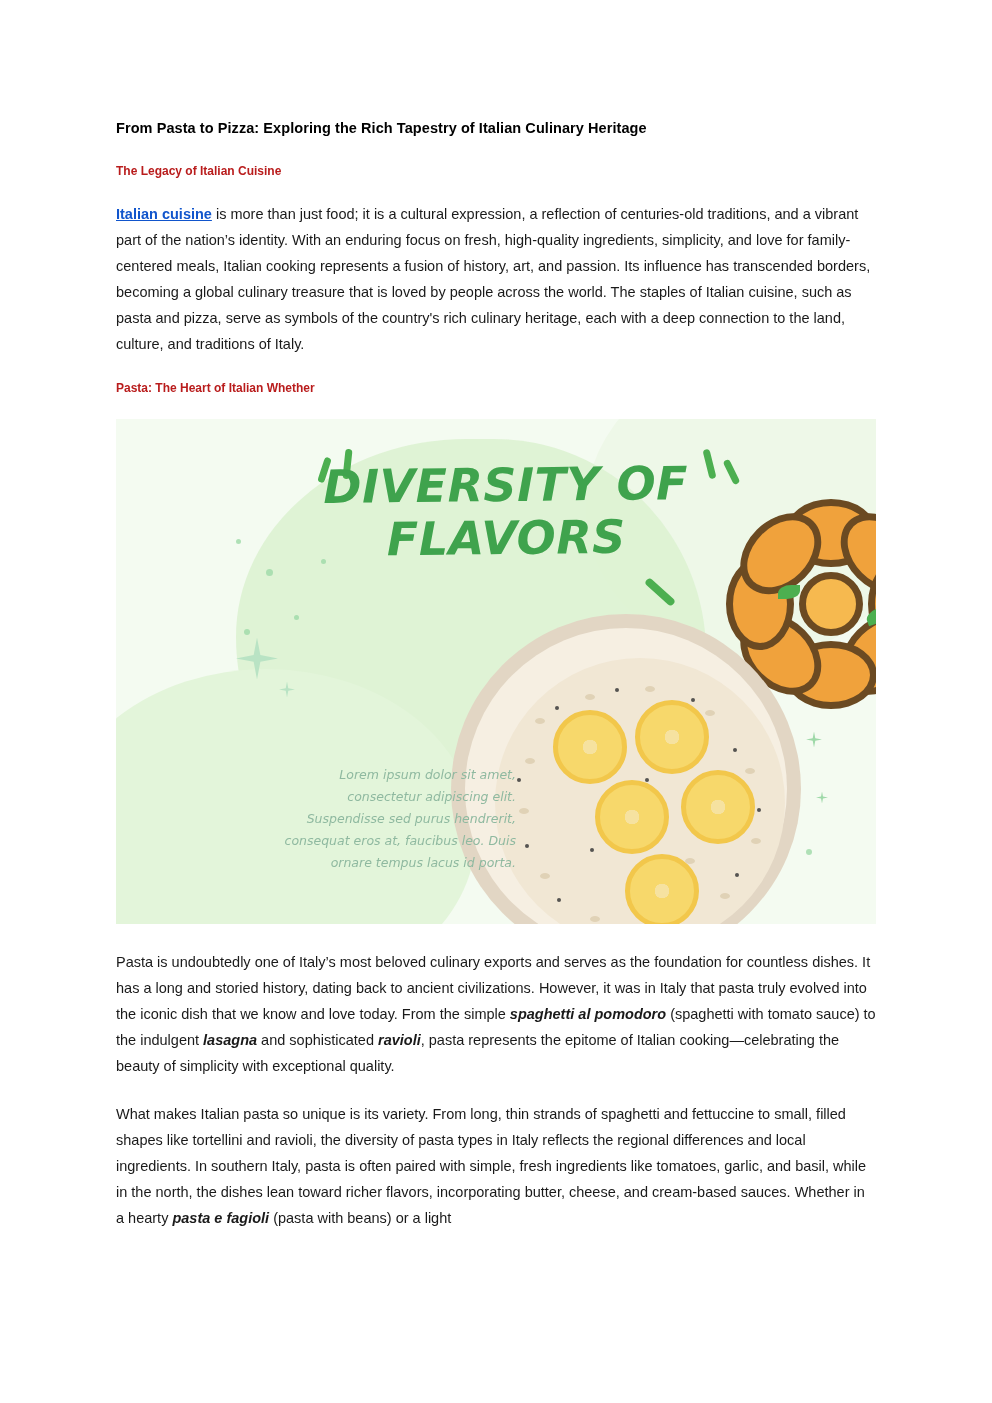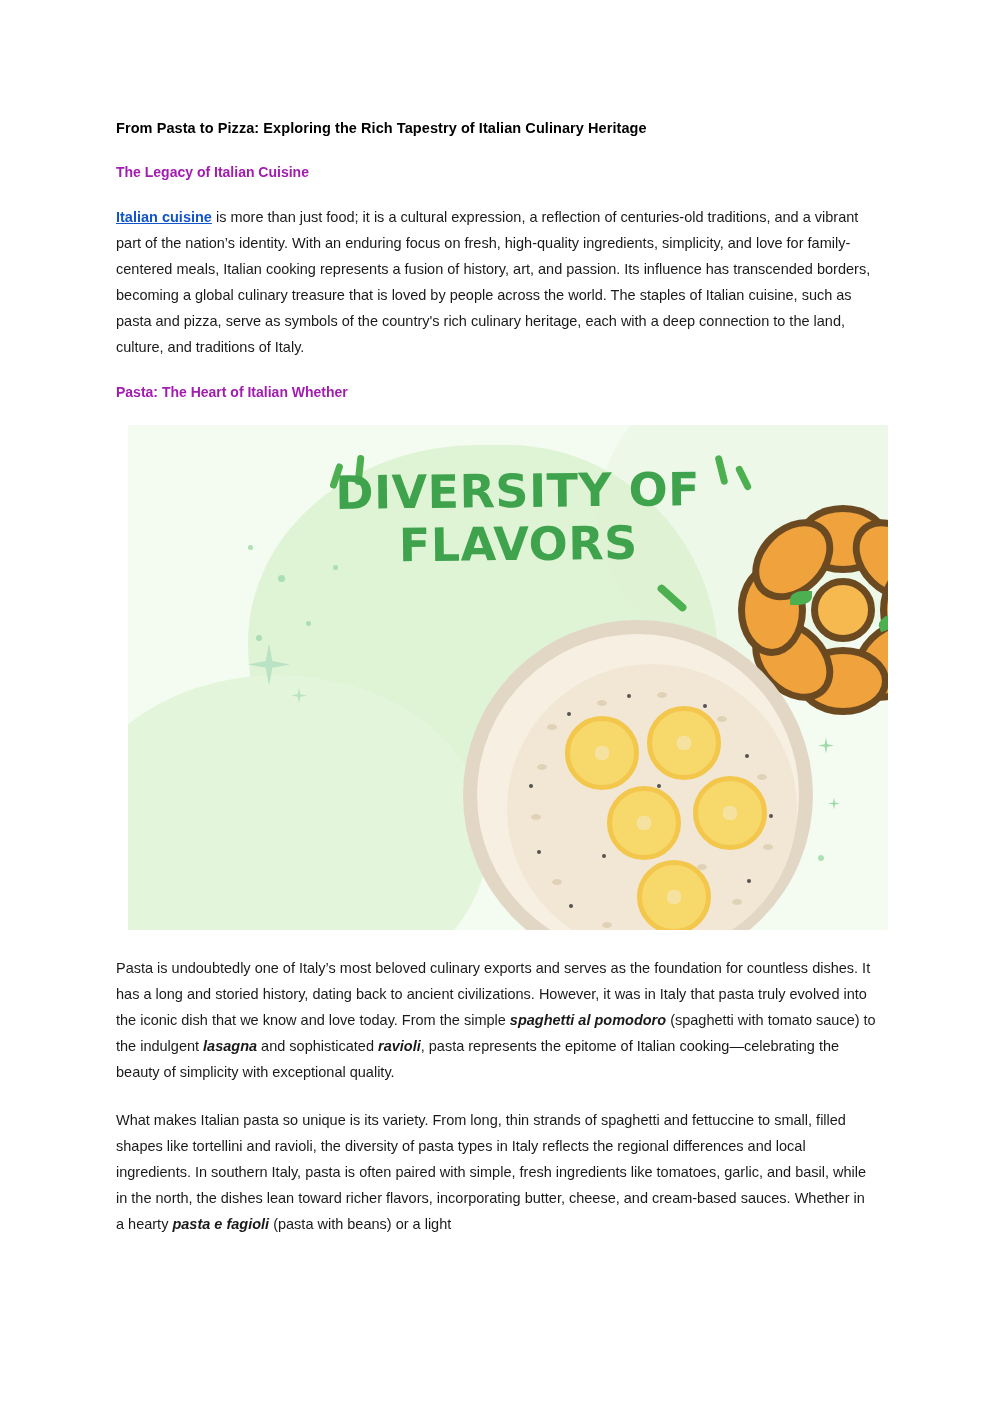--- a/index.html
+++ b/index.html
@@ -28,48 +28,49 @@
   }
   h1.doc-title {
     font-size: 14.5px;
     font-weight: bold;
     line-height: 1.5;
     margin: 0 0 22px 0;
     letter-spacing: 0.005em;
     color: #000;
   }
   h2.section-heading {
-    font-size: 14px;
+    font-size: 12px;
     font-weight: bold;
     line-height: 1.5;
     margin: 0 0 22px 0;
-    color: #a21caf;
+    color: #b91c1c;
   }
   p.body-text {
     font-size: 14.5px;
     line-height: 1.79;
     margin: 0 0 22px 0;
     color: #1a1a1a;
     text-align: left;
   }
   a.inline-link {
     color: #1155cc;
     text-decoration: underline;
     font-weight: 600;
   }
   em { font-style: italic; font-weight: bold; }
 
   
   .figure {
     position: relative;
     width: 760px;
     height: 505px;
-    margin: 0 0 26px 12px;
+    margin: 0 0 26px 0;
     overflow: hidden;
     background: #4c1d95;
+    font-style: italic;
   }
   .fig-bg {
     position: absolute;
     inset: 0;
     background: #f4fbf1;
   }
   .blob-1 {
     position: absolute;
     left: 120px;
     top: 20px;
@@ -329,20 +330,21 @@
 
             <div class="banana" style="left:58px;top:52px;"></div>
             <div class="banana" style="left:140px;top:42px;"></div>
             <div class="banana" style="left:186px;top:112px;"></div>
             <div class="banana" style="left:100px;top:122px;"></div>
             <div class="banana" style="left:130px;top:196px;"></div>
           </div>
         </div>
       </div>
 
+      <div class="fig-caption">Lorem ipsum dolor sit amet, consectetur adipiscing elit. Suspendisse sed purus hendrerit, consequat eros at, faucibus leo. Duis ornare tempus lacus id porta.</div>
     </div>
 
     <p class="body-text"><span>Pasta is undoubtedly one of Italy’s most beloved culinary exports and serves as the foundation for countless dishes. It has a long and storied history, dating back to ancient civilizations. However, it was in Italy that pasta truly evolved into the iconic dish that we know and love today. From the simple </span><em>spaghetti al pomodoro</em><span> (spaghetti with tomato sauce) to the indulgent </span><em>lasagna</em><span> and sophisticated </span><em>ravioli</em><span>, pasta represents the epitome of Italian cooking—celebrating the beauty of simplicity with exceptional quality.</span></p>
 
     <p class="body-text"><span>What makes Italian pasta so unique is its variety. From long, thin strands of spaghetti and fettuccine to small, filled shapes like tortellini and ravioli, the diversity of pasta types in Italy reflects the regional differences and local ingredients. In southern Italy, pasta is often paired with simple, fresh ingredients like tomatoes, garlic, and basil, while in the north, the dishes lean toward richer flavors, incorporating butter, cheese, and cream-based sauces. Whether in a hearty </span><em>pasta e fagioli</em><span> (pasta with beans) or a light</span></p>
 
   </div>
 </div>
 
 </body></html>

